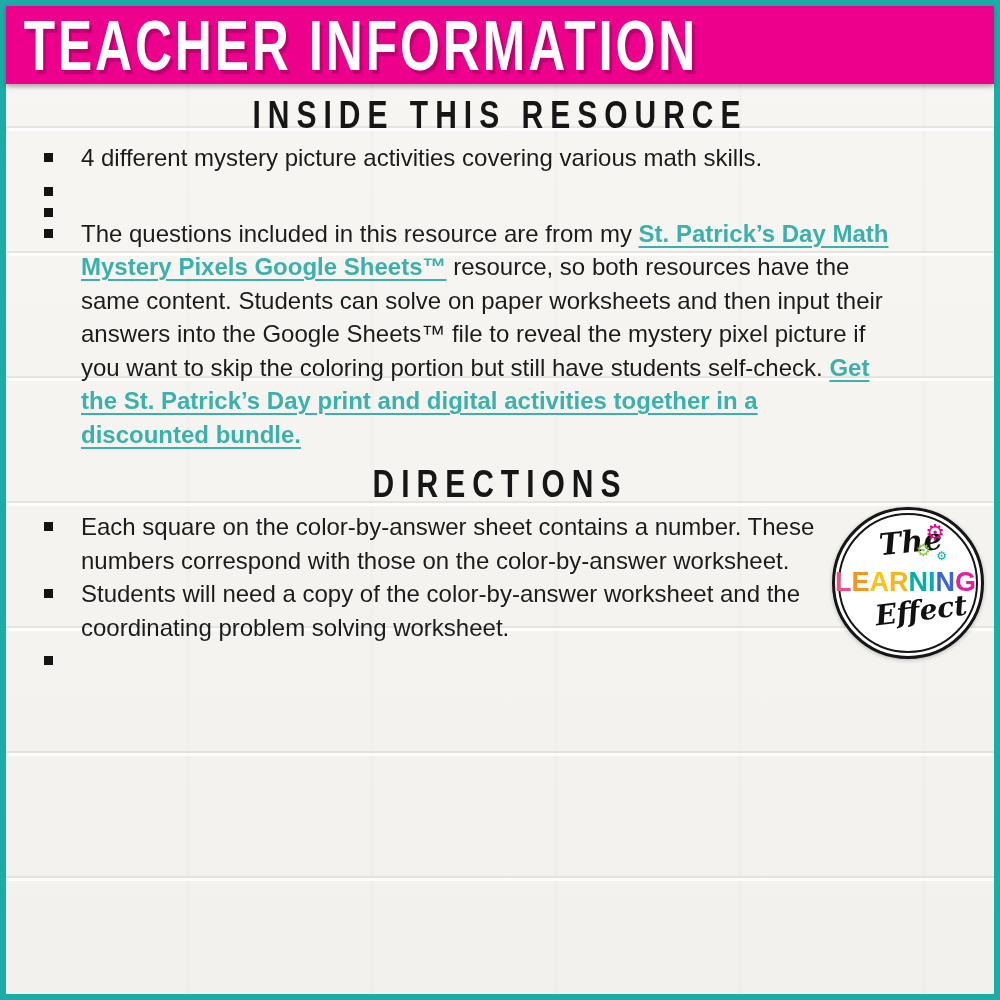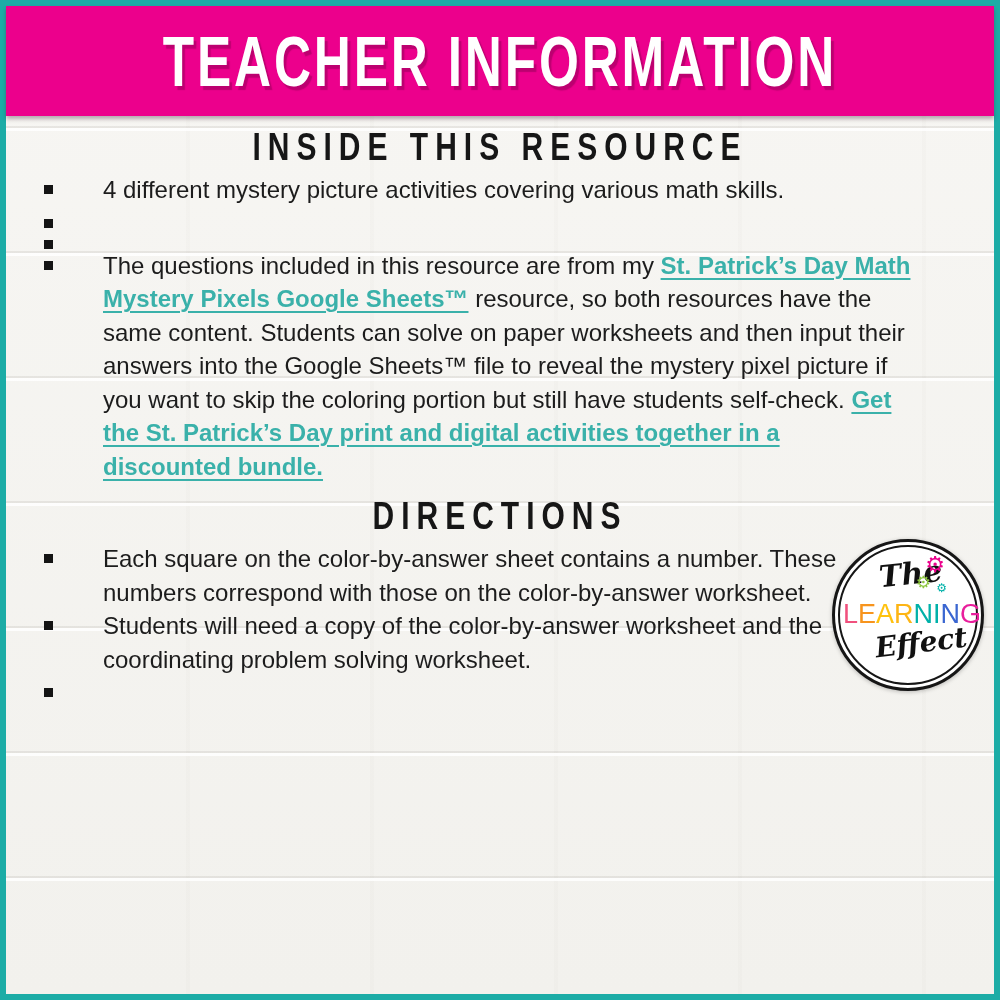--- a/index.html
+++ b/index.html
@@ -16,42 +16,42 @@
       repeating-linear-gradient(180deg,
         rgba(0,0,0,0) 0px, rgba(0,0,0,0) 120px,
         rgba(95,88,78,0.10) 120px, rgba(95,88,78,0.10) 122px,
         rgba(255,255,255,0.85) 122px, rgba(255,255,255,0.85) 125px),
       repeating-linear-gradient(90deg,
         rgba(0,0,0,0) 0px, rgba(0,0,0,0) 180px,
         rgba(120,110,95,0.025) 180px, rgba(120,110,95,0.025) 184px),
       linear-gradient(#f7f6f3,#f2f1ed);
   }
   .header{
-    height:110px;
+    height:78px;
     background:var(--header-pink,#ec008c);
-    display:flex;align-items:center;justify-content:center;
+    display:flex;align-items:center;justify-content:flex-start;
     box-shadow:0 3px 4px rgba(60,30,45,0.35);
     position:relative;z-index:2;
   }
   .header .title{
     color:#ffffff;font-weight:bold;font-size:54px;letter-spacing:3px;
     transform:scale(0.95,1.32);transform-origin:center;
     text-shadow:3px 3px 1px rgba(100,0,60,0.35);
     white-space:nowrap;
   }
   .content{position:relative;padding:14px 0 0 0;z-index:1;}
   h2.sec-heading{
     margin:0;text-align:center;color:#161616;
     font-size:30px;font-weight:bold;letter-spacing:7px;
     transform:scaleY(1.30);transform-origin:center;
     white-space:nowrap;
   }
   h2.sec-heading.second{margin-top:16px;}
   .bullets{margin-top:9px;padding:0 10px 0 38px;}
-  .bullet{display:flex;align-items:flex-start;gap:22px;}
+  .bullet{display:flex;align-items:flex-start;}
   .bullet .marker{
     flex:0 0 auto;width:9px;height:9px;background:#141414;
     margin:12px 28px 0 0;
   }
   .bullet p{
     margin:0;white-space:pre;
     font-size:24px;line-height:33.5px;color:#1c1c1c;
   }
   .bullet p a.link{
     color:var(--link-teal,#3ab1aa);font-weight:bold;
@@ -71,22 +71,22 @@
   .logo .the{
     position:absolute;top:14px;left:44px;
     font-family:"DejaVu Serif",serif;font-style:italic;font-weight:bold;
     font-size:30px;color:#111;transform:rotate(-6deg);
   }
   .logo .gear{position:absolute;line-height:1;}
   .logo .gear.g0{top:12px;right:36px;font-size:22px;}
   .logo .gear.g1{top:32px;right:50px;font-size:17px;}
   .logo .gear.g2{top:40px;right:34px;font-size:12px;}
   .logo .learning{
-    position:absolute;top:57px;left:0;width:100%;text-align:right;
-    font-size:27px;font-weight:normal;letter-spacing:0px;white-space:nowrap;
+    position:absolute;top:57px;left:0;width:100%;text-align:left;
+    font-size:27px;font-weight:bold;letter-spacing:0px;white-space:nowrap;
   }
   .logo .effect{
     position:absolute;top:84px;right:14px;
     font-family:"DejaVu Serif",serif;font-style:italic;font-weight:bold;
     font-size:28px;color:#111;transform:rotate(-7deg);
   }
 </style>
 </head>
 <body>
 

